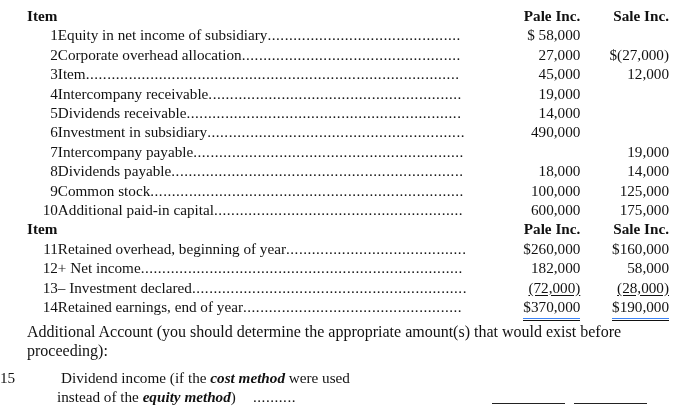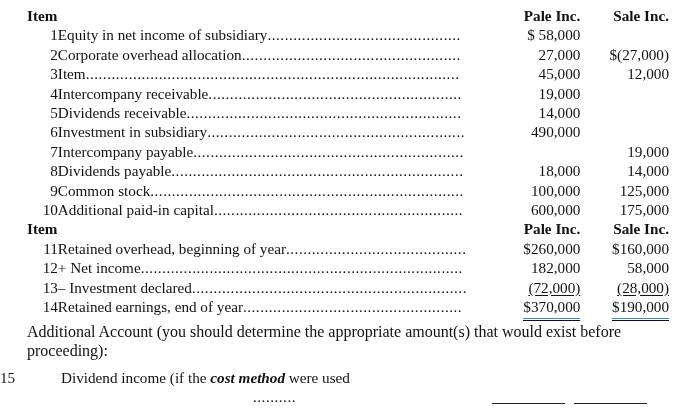--- a/index.html
+++ b/index.html
@@ -282,19 +282,20 @@
   </table>
 
   <div class="para">Additional Account (you should determine the appropriate amount(s) that would exist before proceeding):</div>
 
   <div class="q15">
     <div class="r1">
       <span class="num">15</span>
       <span class="txt"><span>Dividend income (if the </span><b class="bi">cost method</b><span> were used</span></span>
     </div>
     <div class="r2">
+      <span class="txt2"><span>instead of the </span><b class="bi">equity method</b><span>)</span></span>
       <span class="dots15">..........</span>
       <span class="blank b1"></span>
       <span class="blank b2"></span>
     </div>
   </div>
 
 </div>
 
 </body></html>

